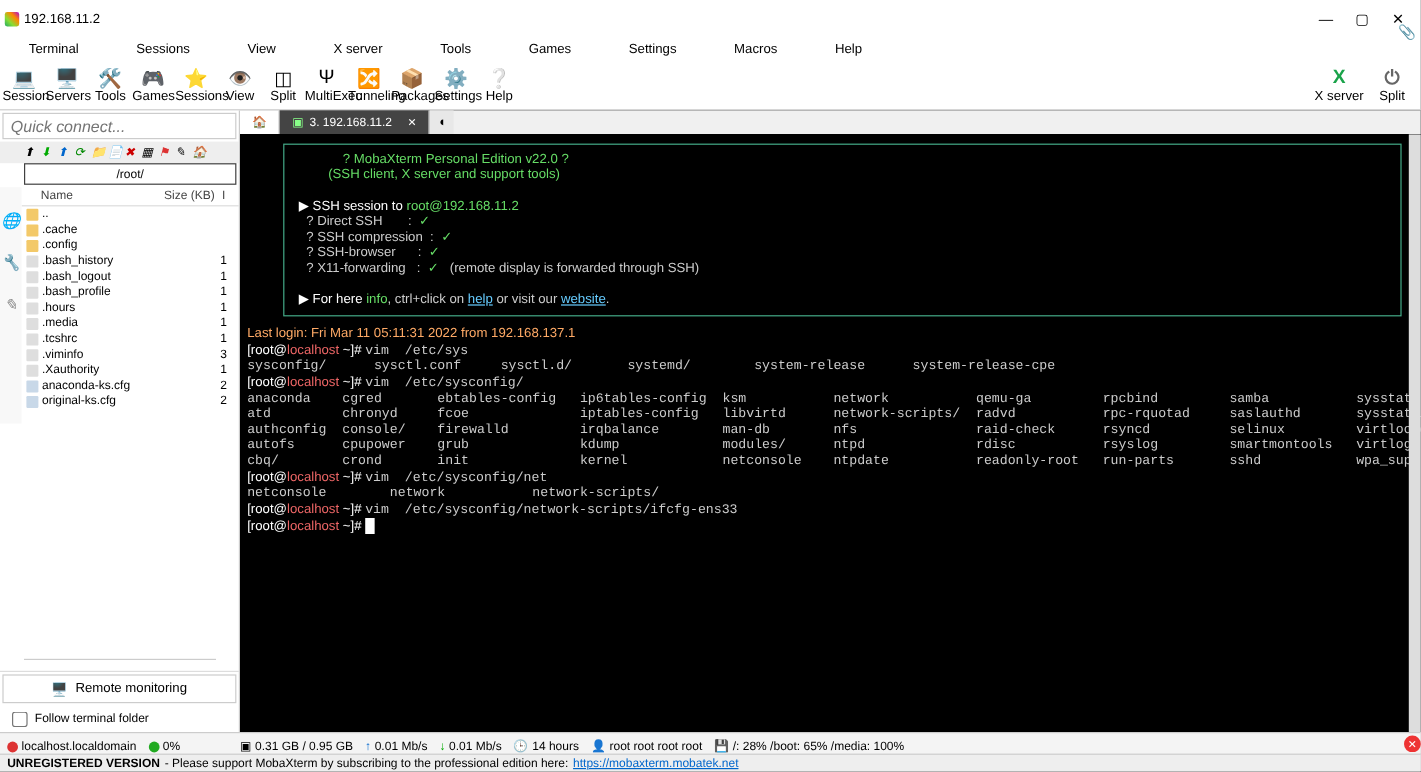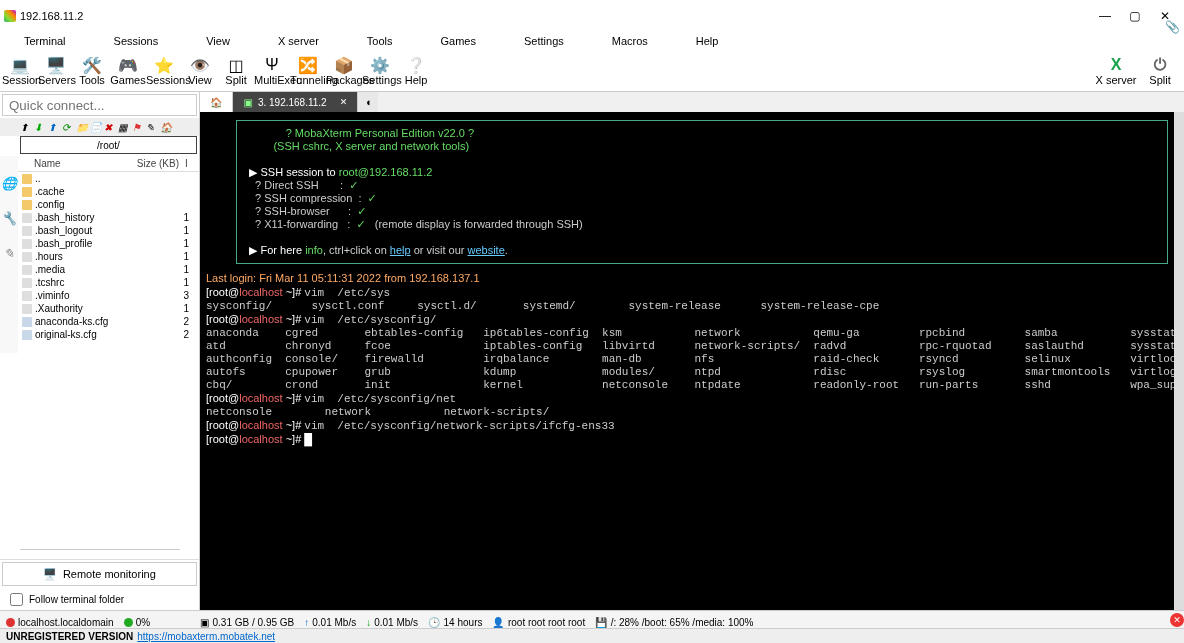--- a/index.html
+++ b/index.html
@@ -9,21 +9,21 @@
 .title-bar .title { flex: 1; }
 .title-bar .ctrl { width: 30px; text-align: center; cursor: pointer; font-size: 12px; }
 .menubar { height: 18px; display: flex; align-items: center; font-size: 11px; gap: 0; }
 .menubar span { padding: 2px 24px; cursor: pointer; }
 .toolbar { height: 42px; border-bottom: 1px solid #ccc; display: flex; align-items: center; padding: 0 2px; }
 .toolbar .tb { width: 36px; text-align: center; cursor: pointer; font-size: 11px; }
 .toolbar .tb .ic { font-size: 16px; display: block; height: 18px; }
 .toolbar .spacer { flex: 1; }
 .main { flex: 1; display: flex; min-height: 0; }
 .sidebar { width: 200px; border-right: 1px solid #ccc; display: flex; flex-direction: column; }
-.quick { height: 22px; border: 1px solid #ccc; margin: 2px; padding: 2px 6px; color: #8b5cf6; }
+.quick { height: 22px; border: 1px solid #ccc; margin: 2px; padding: 2px 6px; color: #8b5cf6; font-style: italic; }
 .sb-tb { height: 18px; background: #eee; display: flex; align-items: center; gap: 2px; padding: 0 2px; }
 .sb-tb i { width: 12px; font-size: 10px; cursor: pointer; }
 .path { height: 18px; border: 1px solid #404040; margin: 0 2px 2px 20px; padding: 0 3px; font-size: 10px; text-align: center; }
 .file-tabs { width: 18px; background: #f8f8f8; display: flex; flex-direction: column; align-items: center; gap: 20px; padding-top: 20px; }
 .file-tabs i { font-size: 13px; color: #888; }
 .file-wrap { display: flex; flex: 1; min-height: 0; }
 .file-list { flex: 1; overflow: auto; font-size: 10px; }
 .file-list .hdr { display: flex; border-bottom: 1px solid #ddd; padding: 2px 4px; color: #444; }
 .file-list .hdr .n { flex: 1; }
 .file-list .hdr .s { width: 50px; text-align: right; padding-right: 6px; }
@@ -250,21 +250,21 @@
           <span>🏠</span>
         </div>
       <div class="tab active">
         <span style="color:#8f8">▣</span>
         <span>3. 192.168.11.2</span>
         <span class="x">✕</span>
       </div>
       <div class="addtab">◖</div>
     </div>
     <div class="term" id="term"><div class="motd-box">            <span class="g">? MobaXterm Personal Edition v22.0 ?</span>
-        <span class="g">(SSH cshrc, X server and network tools)</span>
+        <span class="g">(SSH client, X server and support tools)</span>
 
 <span class="w">▶ SSH session to </span><span class="g">root@192.168.11.2</span>
   ? Direct SSH       :  <span class="g">✓</span>
   ? SSH compression  :  <span class="g">✓</span>
   ? SSH-browser      :  <span class="g">✓</span>
   ? X11-forwarding   :  <span class="g">✓</span>   (remote display is forwarded through SSH)
 
 <span class="w">▶ For here </span><span class="g">info</span>, ctrl+click on <span class="b">help</span> or visit our <span class="b">website</span>.</div><span class="o">Last login: Fri Mar 11 05:11:31 2022 from 192.168.137.1</span>
 <span class="w">[root@</span><span class="r">localhost</span><span class="w"> ~]# </span>vim  /etc/sys
 sysconfig/      sysctl.conf     sysctl.d/       systemd/        system-release      system-release-cpe
@@ -313,15 +313,16 @@
       <span>root root root root</span>
     </div>
   <div class="seg">
       <span>💾</span>
       <span>/: 28%   /boot: 65%   /media: 100%</span>
     </div>
 </div>
 
 <div class="footbar">
   <b>UNREGISTERED VERSION</b>
+  <span> - Please support MobaXterm by subscribing to the professional edition here: </span>
   <a>https://mobaxterm.mobatek.net</a>
 </div>
 <div class="close-red">✕</div>
 
 </body></html>

